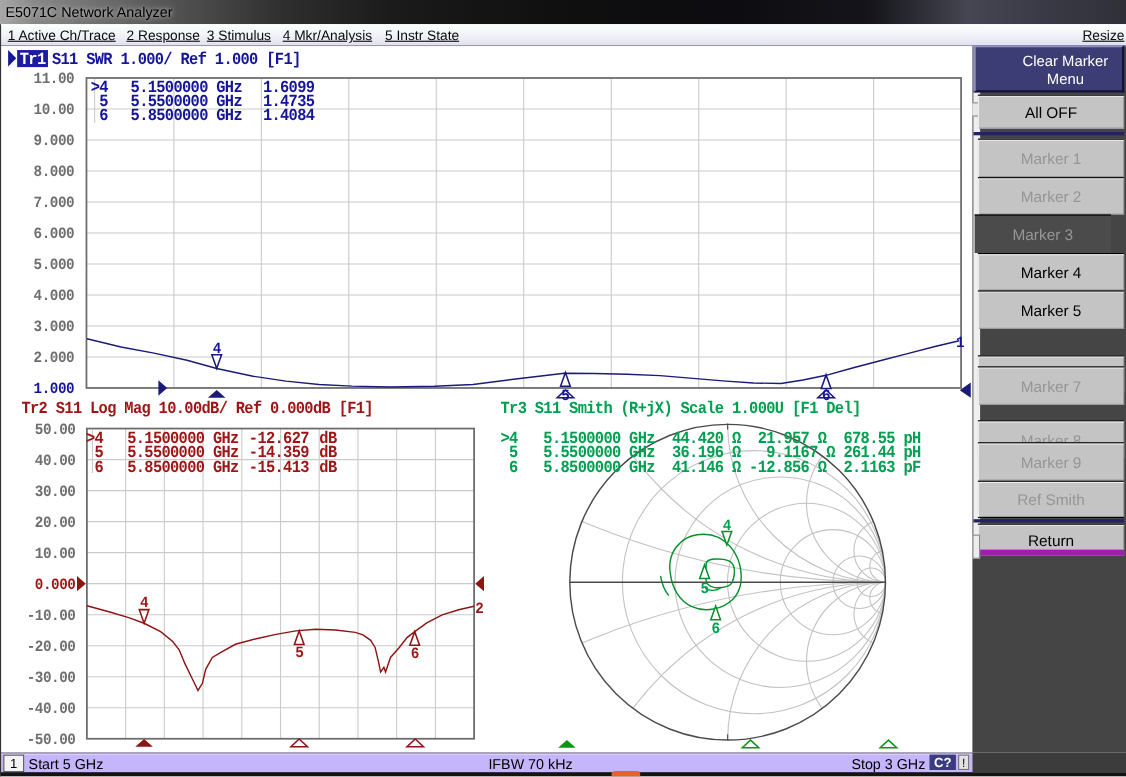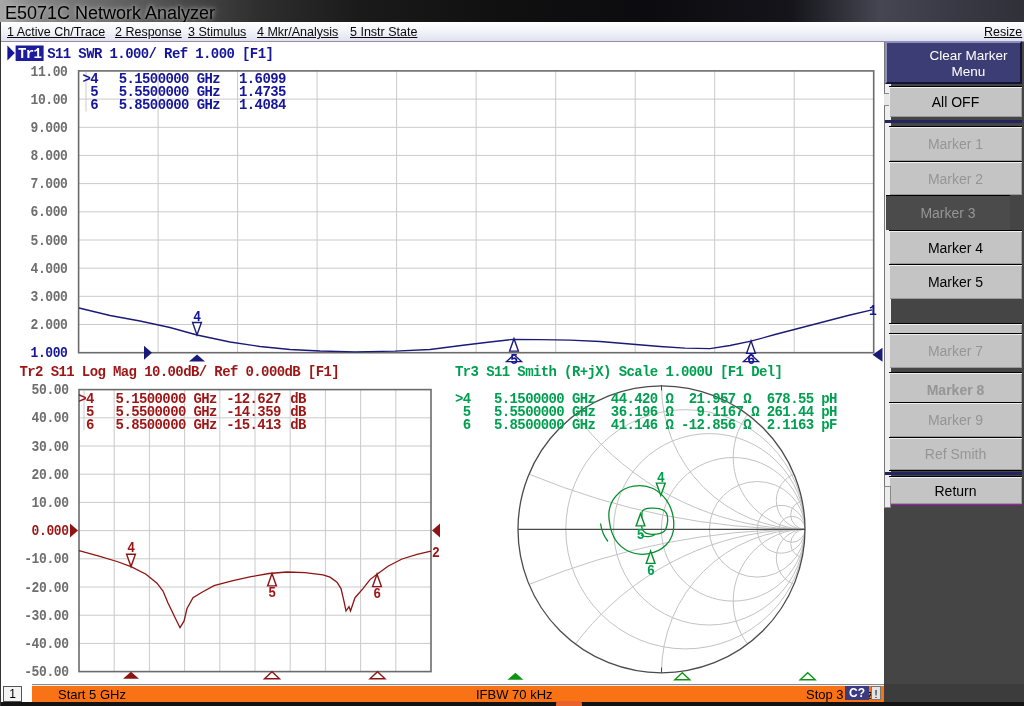--- a/index.html
+++ b/index.html
@@ -1,41 +1,41 @@
 <!DOCTYPE html>
 <html><head>
 <meta charset="utf-8">
 <style>
   html,body{margin:0;padding:0;}
   body{width:1024px;height:706px;overflow:hidden;position:relative;
        font-family:"Liberation Sans",sans-serif;background:#fff;}
   .abs{position:absolute;}
   #titlebar{left:0;top:0;width:1024px;height:22px;
     background:linear-gradient(90deg,#a8a8a8 0px,#8a8a8a 30px,#6e6e6e 90px,#4e4e4e 170px,#2e2e2e 260px,#1a1a1a 360px,#101010 500px,#0c0c10 650px,#14141a 790px,#464652 880px,#3a3a46 950px,#303039 1024px);}
-  #titletext{left:5px;top:3px;font-size:18px;color:#000;
+  #titletext{left:5px;top:3px;font-size:13px;color:#000;
     text-shadow:0 0 4px rgba(200,200,200,0.95),0 0 9px rgba(170,170,170,0.8);}
   #menubar{left:0;top:22px;width:1024px;height:19px;
     background:linear-gradient(#ffffff,#f0f2f8 55%,#dfe2ee);
     border-bottom:1px solid #98a;}
   .mi{position:absolute;top:3px;font-size:12.5px;color:#0a0a0a;text-decoration:underline;}
   #main{left:0;top:42px;width:884px;height:642px;background:#fff;}
   #panel{left:884px;top:42px;width:140px;height:642px;background:#454545;}
   #pstrip{left:884px;top:42px;width:6px;height:464px;background:#efefef;border-left:1px solid #777;}
   #phead{left:885px;top:41px;width:137px;height:43px;background:#3d3d75;
     border-top:2px solid #8f8fbf;border-left:2px solid #8f8fbf;
     border-bottom:2px solid #131335;border-right:2px solid #131335;
     color:#fff;font-size:13.5px;text-align:center;line-height:16px;padding-top:5px;box-sizing:border-box;padding-left:30px;}
   .btn{position:absolute;left:889px;width:133px;background:#c4c4c4;
     border-top:1px solid #000;box-sizing:border-box;
     box-shadow:inset 1px 1px 0 #efefef, inset -1px -1px 0 #9a9a9a;
     font-size:14px;color:#000;text-align:center;}
   .btn.dis{color:#959595;}
   #navsep1,#navsep2{left:885px;width:137px;height:3px;background:#23235e;}
-  #statusbar{left:0;top:684px;width:884px;height:18px;background:#f97316;
-    border-top:1px solid #8a8a8a;box-shadow:inset 0 1px 0 #eee;font-size:13px;color:#000;margin-left:32px;}
+  #statusbar{left:0;top:684px;width:884px;height:18px;background:#c4b5fd;
+    border-top:1px solid #8a8a8a;box-shadow:inset 0 1px 0 #eee;font-size:13px;color:#000;}
   #sb-dark{left:884px;top:684px;width:140px;height:18px;background:#3c3c3c;}
   #bottomstrip{left:0;top:702px;width:1024px;height:4px;background:#131313;}
   #orangeblob{left:556px;top:701px;width:26px;height:5px;background:#e8622c;border-radius:3px 3px 0 0;}
   .sbtext{position:absolute;top:2px;}
   #onebox{left:3px;top:686px;width:17px;height:14px;background:#f4f4f4;
     border:1px solid #555;font-size:12px;text-align:center;line-height:14px;}
   #cbox{left:845px;top:686px;width:24px;height:14px;background:#3b3b80;color:#fff;
     font-size:12px;font-weight:bold;text-align:center;line-height:14px;}
   #ebox{left:871px;top:686px;width:10px;height:14px;background:#e2e2e2;border:1px solid #777;
     font-size:11px;text-align:center;line-height:14px;box-sizing:border-box;}
@@ -60,25 +60,25 @@
 <div id="phead" class="abs">Clear Marker<br>Menu</div>
 <div class="btn" style="top:86px;height:31px;line-height:30px;">All OFF</div>
 <div id="navsep1" class="abs" style="top:119.5px"></div>
 <div class="btn dis" style="top:126px;height:34.5px;line-height:34px;">Marker 1</div>
 <div class="btn dis" style="top:160.5px;height:34.5px;line-height:34px;">Marker 2</div>
 <div class="btn" style="top:195px;height:34.5px;line-height:34px;left:886px;width:124px;background:#4b4b4b;box-shadow:none;color:#969696;">Marker 3</div>
 <div class="btn" style="top:229.5px;height:34.5px;line-height:34px;">Marker 4</div>
 <div class="btn" style="top:264px;height:34.5px;line-height:34px;">Marker 5</div>
 <div class="btn" style="top:298.5px;height:34.5px;line-height:34px;margin-top:24px;">Marker 6</div>
 <div class="btn dis" style="top:333px;height:34.5px;line-height:34px;">Marker 7</div>
-<div class="btn dis" style="top:372px;height:34.5px;line-height:34px;font-weight:bold;">Marker 8</div>
+<div class="btn dis" style="top:382px;height:34.5px;line-height:34px;">Marker 8</div>
 <div class="btn dis" style="top:402px;height:34.5px;line-height:34px;">Marker 9</div>
 <div class="btn dis" style="top:436.5px;height:34px;line-height:33px;border-bottom:1px solid #000;">Ref Smith</div>
 <div id="navsep2" class="abs" style="top:471.5px"></div>
-<div class="btn" style="top:476px;height:29px;line-height:28px;border-bottom:1px solid #a21caf;">Return</div>
+<div class="btn" style="top:476px;height:29px;line-height:28px;border-bottom:5px solid #a21caf;">Return</div>
 <div class="abs" style="left:884px;top:486px;width:7px;height:22px;background:#ececec;border:1px solid #888;box-sizing:border-box;"></div>
 <svg id="chart" class="abs" style="left:0;top:0" width="884" height="706" viewBox="0 0 884 706">
 <g stroke="#cacaca" stroke-width="1">
 <line x1="158.1" y1="70.9" x2="158.1" y2="352.7"></line>
 <line x1="237.6" y1="70.9" x2="237.6" y2="352.7"></line>
 <line x1="317.1" y1="70.9" x2="317.1" y2="352.7"></line>
 <line x1="396.6" y1="70.9" x2="396.6" y2="352.7"></line>
 <line x1="476.1" y1="70.9" x2="476.1" y2="352.7"></line>
 <line x1="555.7" y1="70.9" x2="555.7" y2="352.7"></line>
 <line x1="635.2" y1="70.9" x2="635.2" y2="352.7"></line>

